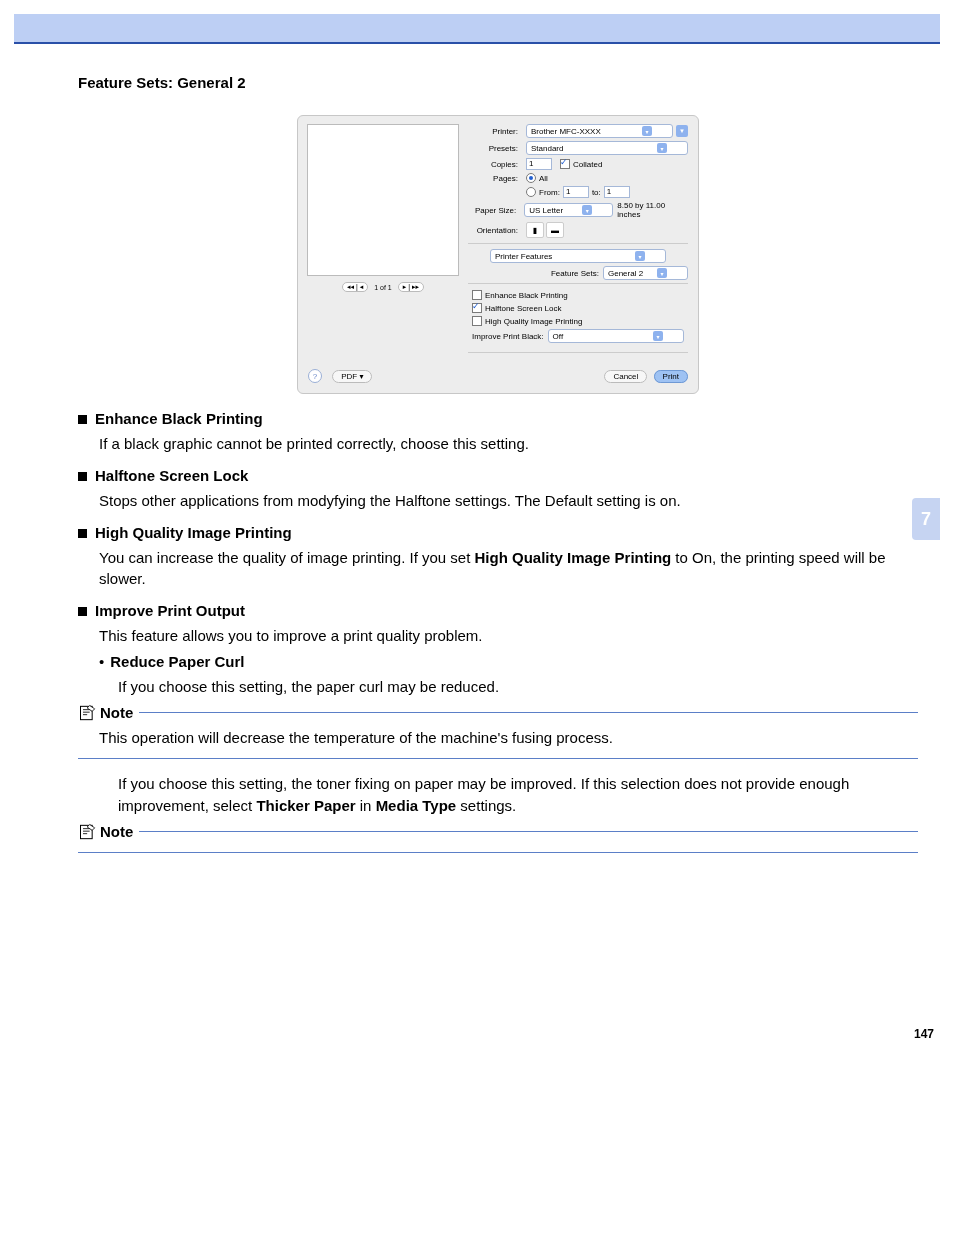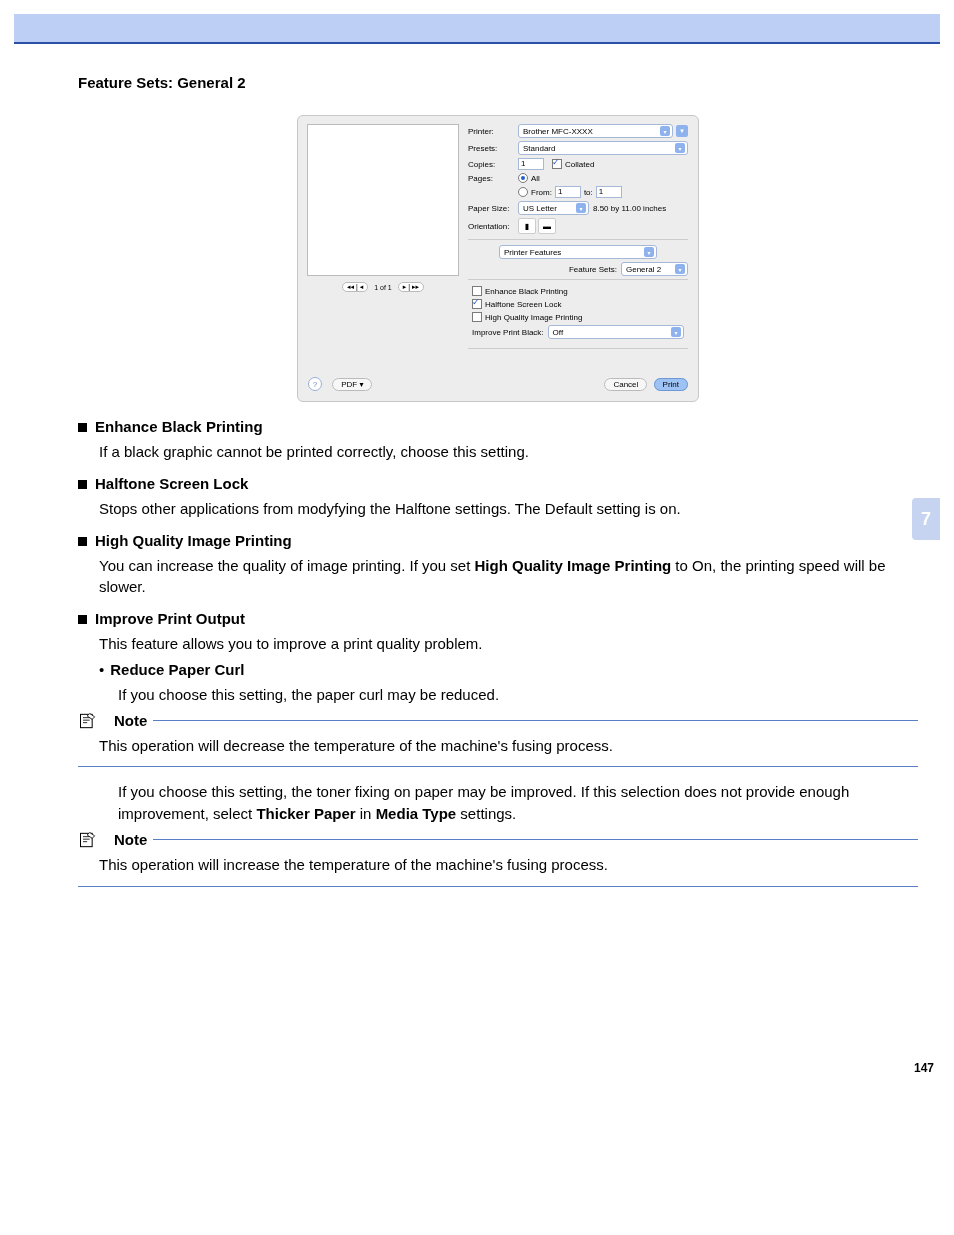--- a/index.html
+++ b/index.html
@@ -73,31 +73,31 @@
     font-size: 7px;
   }
   .dlg-right { flex: 1; }
   .row {
     display: flex;
     align-items: center;
     margin-bottom: 3px;
   }
   .row .lbl {
     width: 50px;
-    text-align: left;
-    padding-right: 0;
+    text-align: right;
+    padding-right: 8px;
   }
   .drop {
     display: inline-flex;
     align-items: center;
     background: #fff;
     border: 1px solid #a5b8d8;
     border-radius: 3px;
     height: 12px;
-    padding: 0 2px 0 4px;
+    padding: 0 20px 0 4px;
     font-size: 8px;
   }
   .drop .cap {
     background: #8eb2ee;
     width: 10px;
     height: 10px;
     margin-left: 3px;
     border-radius: 2px;
     display: inline-flex;
     align-items: center;
@@ -149,21 +149,21 @@
     width: 16px; height: 14px; border: 1px solid #ccc; background: #fff;
     border-radius: 2px; margin-right: 2px; font-size: 8px;
   }
   .hr-line { border-top: 1px solid #ccc; margin: 5px 0; }
   .feature-box {
     border-top: 1px solid #ccc; border-bottom: 1px solid #ccc;
     padding: 6px 4px; margin-top: 2px;
   }
   .dlg-footer {
     display: flex; justify-content: space-between; align-items: center;
-    margin-top: 28px;
+    margin-top: 16px;
   }
   .help-ico {
     display: inline-flex; width: 12px; height: 12px; border: 1px solid #9aafd6;
     border-radius: 50%; background: #fff; align-items: center; justify-content: center;
     color: #6b87c7; font-size: 8px; margin-right: 4px;
   }
   .pill-btn {
     border: 1px solid #bbb; background: #f7f7f7; border-radius: 9px;
     padding: 1px 8px; font-size: 8px; margin-left: 4px;
   }
@@ -183,21 +183,21 @@
   .note-block { margin: 14px 0 14px 0; }
   .note-top, .note-bot {
     border-top: 1px solid #5b7fc7;
   }
   .note-bot { margin-top: 10px; }
   .note-head {
     display: flex; align-items: center; gap: 6px; margin-top: -10px;
   }
   .note-head .lab {
     background: #fff; padding-right: 6px; font-weight: bold;
-    display: flex; align-items: center; gap: 16px; padding-left: 0;
+    display: flex; align-items: center; gap: 2px; padding-left: 0;
   }
   .note-head svg { width: 20px; height: 20px; }
   .note-text { margin: 4px 0 0 21px; line-height: 1.45; }
   
   .chapter-tab {
     position: absolute; right: 14px; top: 484px;
     width: 28px; height: 42px; background: #c6d4f2;
     border-radius: 4px 0 0 4px;
     display: flex; align-items: center; justify-content: center;
     color: #fff; font-weight: bold; font-size: 18px;
@@ -384,21 +384,20 @@
     <div class="note-head">
       <span class="lab">
         <svg viewBox="0 0 24 24">
               <rect x="3" y="4" width="14" height="16" fill="#fff" stroke="#000" stroke-width="1.2"></rect>
               <path d="M6 8h8M6 11h8M6 14h5" stroke="#000" stroke-width="1"></path>
               <path d="M14 3l6 4-3 3-6-4z" fill="#fff" stroke="#000" stroke-width="1"></path>
             </svg>
         <span>Note</span>
       </span>
     </div>
-    <div class="note-text">This operation will increase the temperature of the machine's fusing process.</div>
     <div class="note-bot"></div>
   </div>
 
 </div>
 
 <div class="page-num">147</div>
 
 </div>
 
 </body></html>

